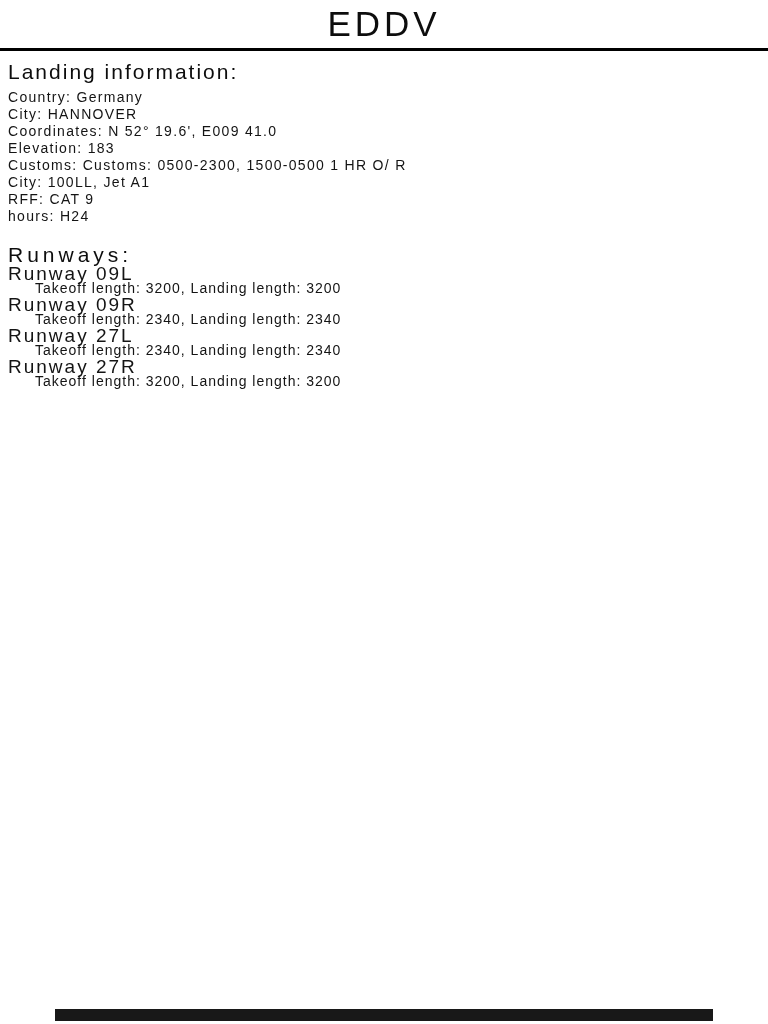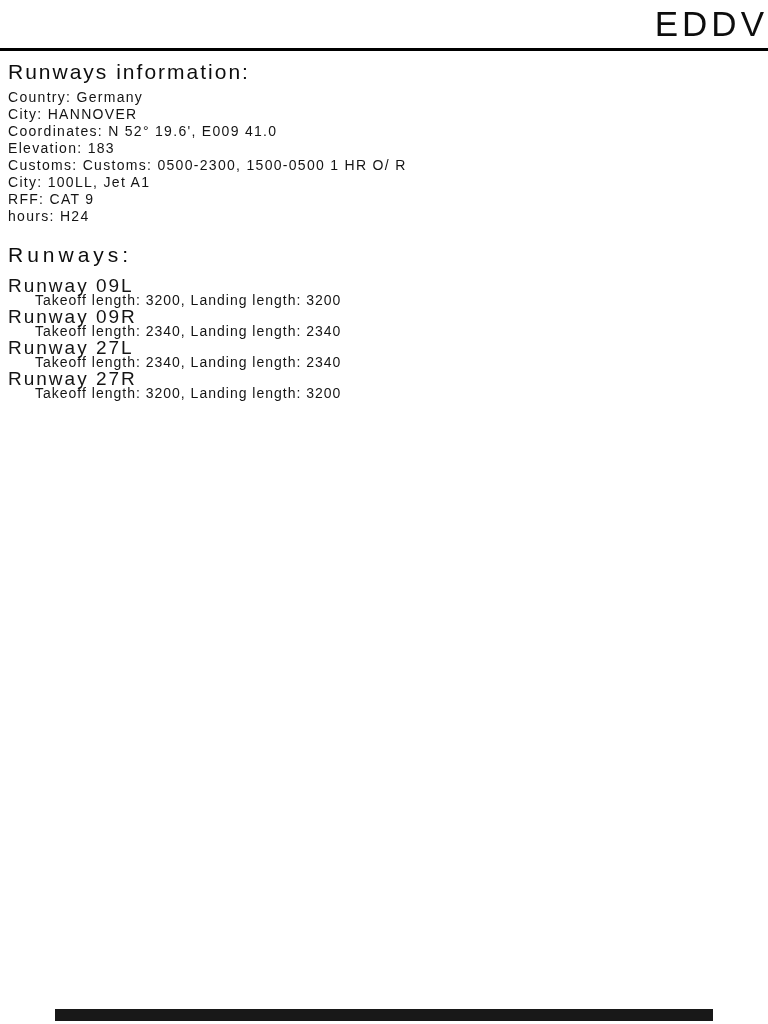--- a/index.html
+++ b/index.html
@@ -10,21 +10,21 @@
   body {
     width: 768px;
     height: 1024px;
     position: relative;
     overflow: hidden;
     font-family: "Liberation Sans", sans-serif;
     color: #141414;
     -webkit-font-smoothing: antialiased;
   }
   .doc-title {
-    text-align: right;
+    text-align: center;
     font-size: 35px;
     font-weight: 400;
     letter-spacing: 4px;
     line-height: 42px;
     padding-top: 3px;
     color: #0d0d0d;
     white-space: nowrap;
   }
   .header-rule {
     height: 3px;
@@ -40,21 +40,21 @@
     font-size: 21px;
     font-weight: 400;
     letter-spacing: 2px;
     margin: 9px 0 5px 0;
     color: #0d0d0d;
     white-space: nowrap;
   }
   .section-heading.runways {
     letter-spacing: 4px;
     margin-top: 18px;
-    margin-bottom: 12px;
+    margin-bottom: 0;
   }
   .info-line {
     font-size: 14px;
     letter-spacing: 1.3px;
     line-height: 17px;
     white-space: nowrap;
   }
   .runway-block {
     margin-bottom: 3px;
   }
@@ -82,21 +82,21 @@
 </style>
 </head>
 <body>
 
 <div class="doc-title">EDDV</div>
 <div class="header-rule"></div>
 
 <div class="content">
 
   <div>
-    <div class="section-heading">Runways information:</div>
+    <div class="section-heading">Landing information:</div>
     <div class="info-line">Country: Germany</div>
     <div class="info-line">City: HANNOVER</div>
     <div class="info-line">Coordinates: N 52° 19.6', E009 41.0</div>
     <div class="info-line">Elevation: 183</div>
     <div class="info-line">Customs: Customs: 0500-2300, 1500-0500 1 HR O/ R</div>
     <div class="info-line">City: 100LL, Jet A1</div>
     <div class="info-line">RFF: CAT 9</div>
     <div class="info-line">hours: H24</div>
   </div>
 

